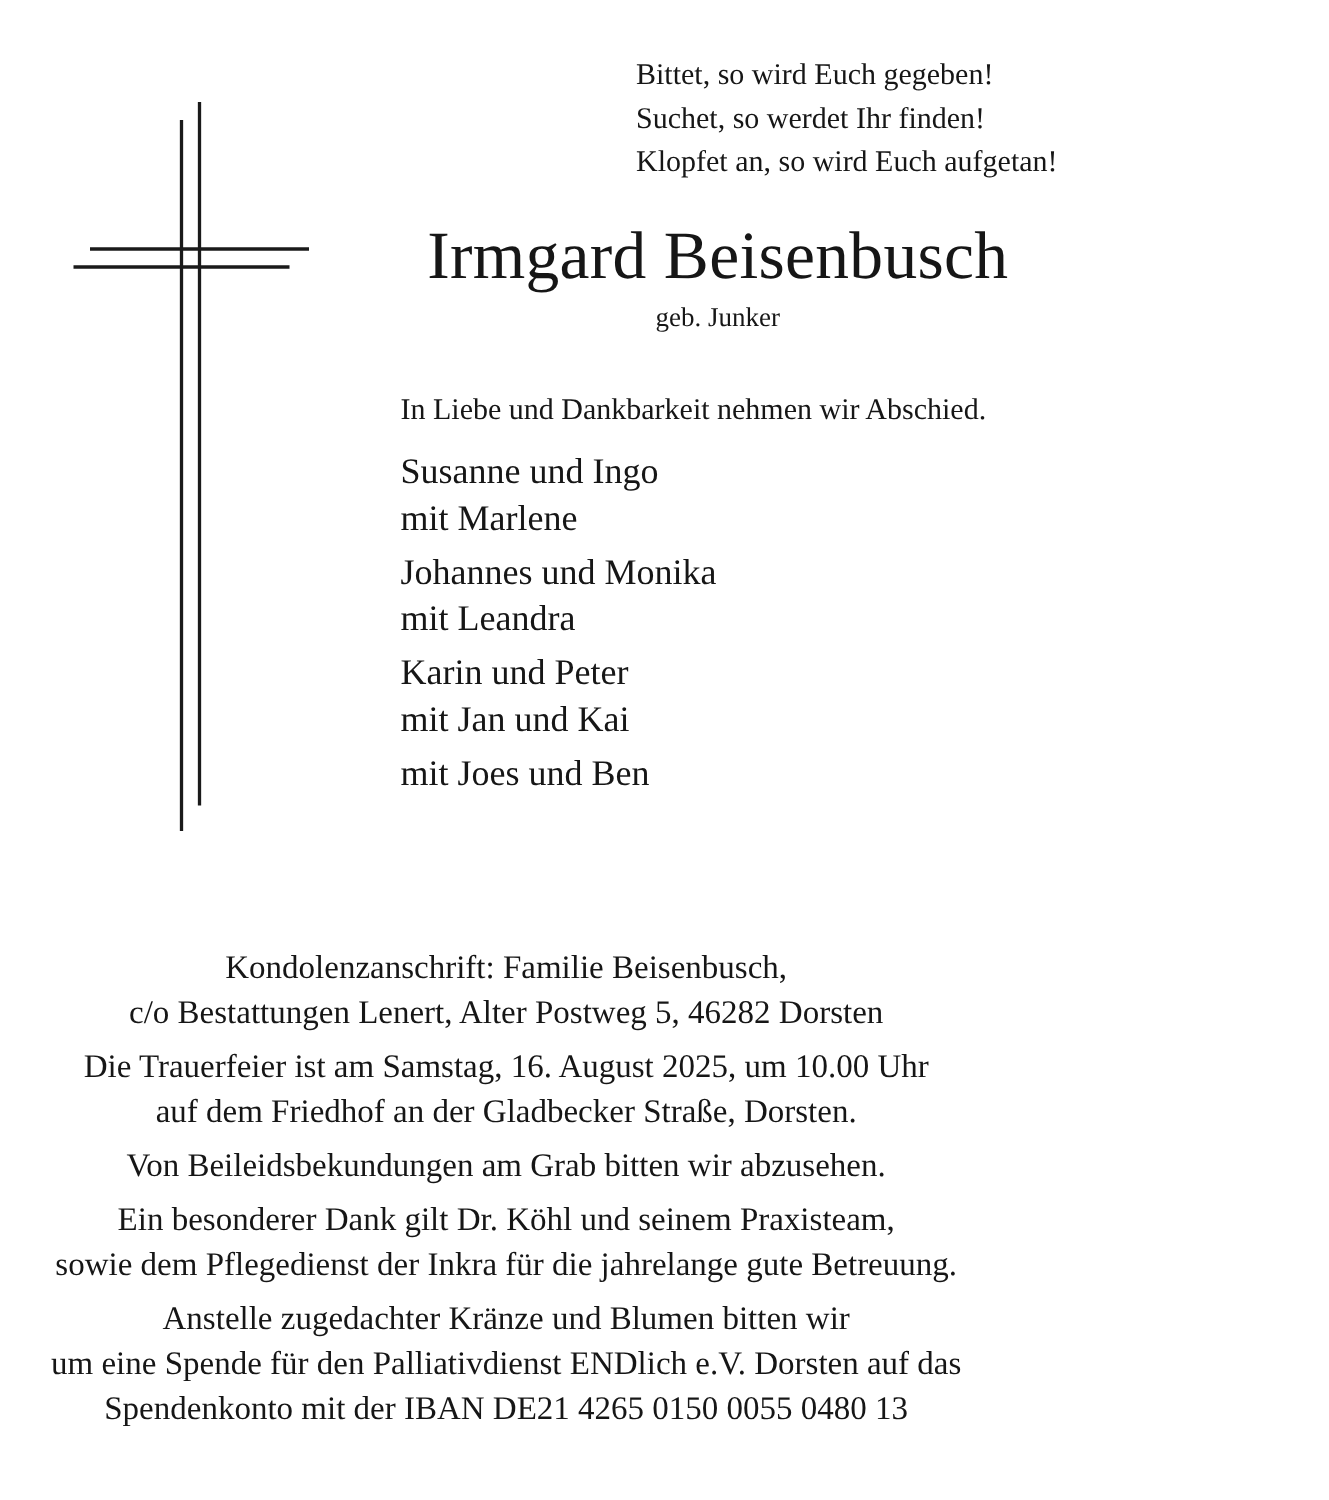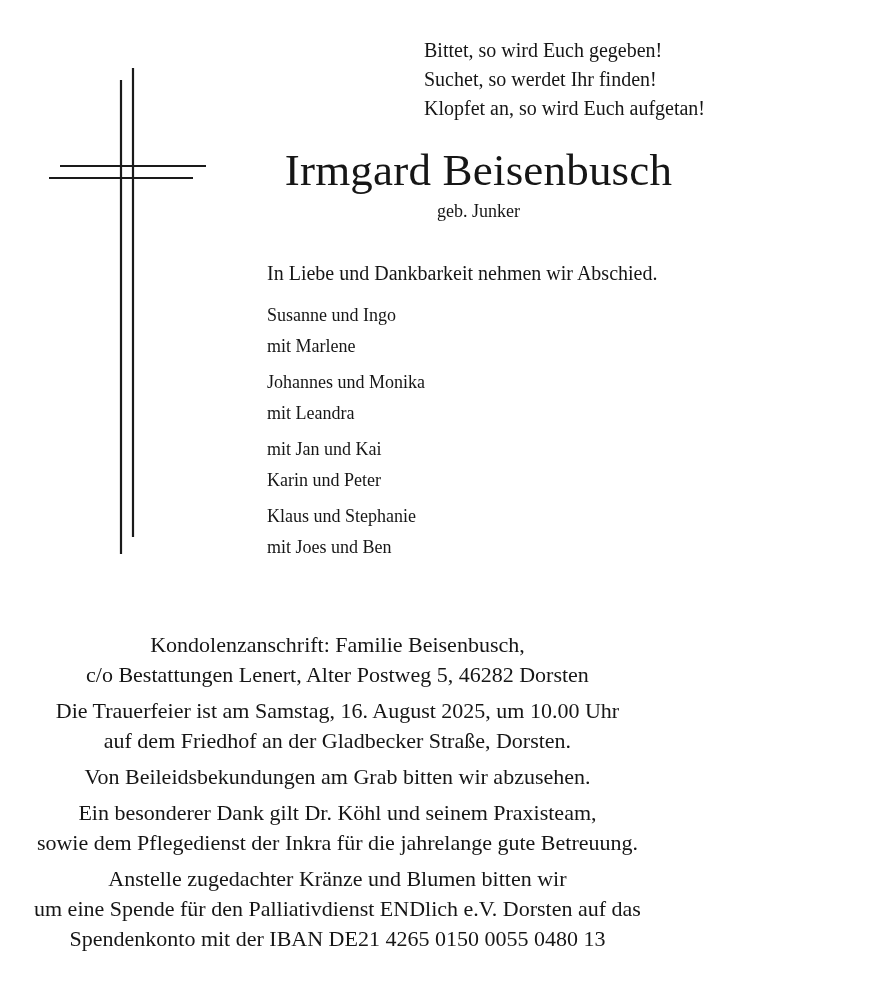--- a/index.html
+++ b/index.html
@@ -67,21 +67,21 @@
     margin: 38px 0 0 0;
     font-size: 20px;
     line-height: 26px;
     white-space: nowrap;
   }
   .family-list {
     margin-top: 14px;
   }
   .family-pair {
     margin-bottom: 5px;
-    font-size: 18px;
+    font-size: 24px;
     line-height: 31px;
     white-space: nowrap;
   }
   .bottom-block {
     position: absolute;
     left: 34px;
     top: 630px;
     font-size: 22px;
     line-height: 30px;
     text-align: center;
@@ -119,25 +119,24 @@
     <div class="family-list">
       <div class="family-pair">
         <div>Susanne und Ingo</div>
         <div>mit Marlene</div>
       </div>
       <div class="family-pair">
         <div>Johannes und Monika</div>
         <div>mit Leandra</div>
       </div>
       <div class="family-pair">
+        <div>Karin und Peter</div>
         <div>mit Jan und Kai</div>
-        <div>Karin und Peter</div>
       </div>
       <div class="family-pair">
-        <div>Klaus und Stephanie</div>
         <div>mit Joes und Ben</div>
       </div>
     </div>
   </div>
 
   <div class="bottom-block">
     <p>
       <span>Kondolenzanschrift: Familie Beisenbusch,</span><br>
       <span>c/o Bestattungen Lenert, Alter Postweg 5, 46282 Dorsten</span>
     </p>

